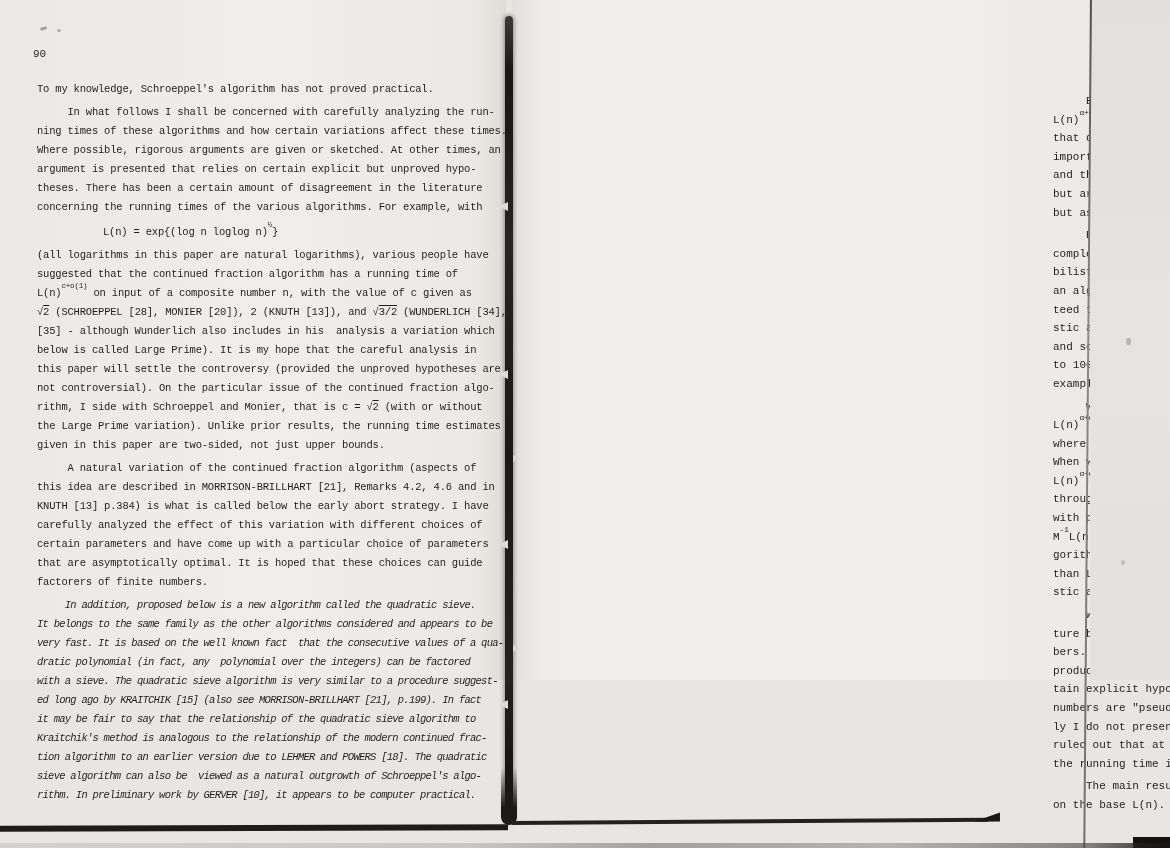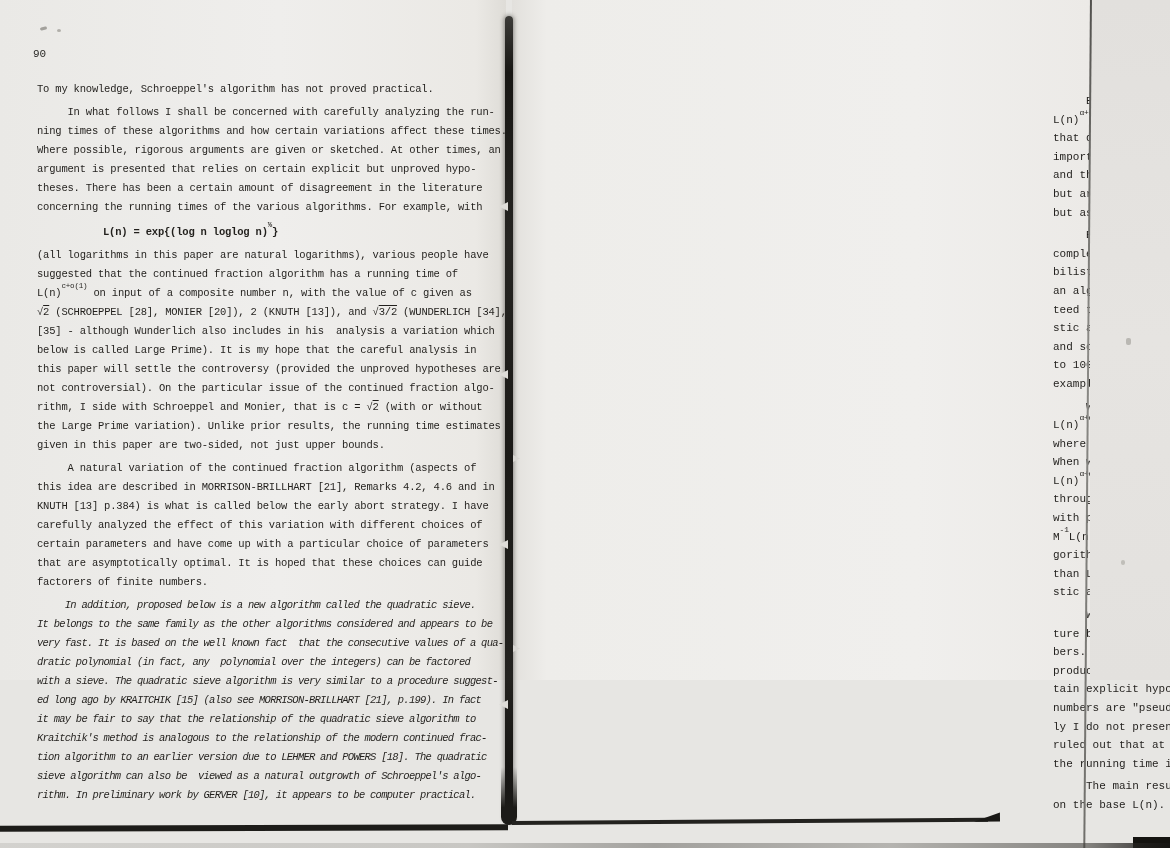--- a/index.html
+++ b/index.html
@@ -29,21 +29,21 @@
   .text-col-left{
     left:33px;top:76px;width:474px;
     font-size:10.5px;letter-spacing:-0.2px;line-height:19px;
   }
   .text-col-right{
     left:537px;top:88px;width:552px;
     font-size:11px;line-height:18.6px;
   }
   .block{margin:4px;}
   .block.tight .text-line{letter-spacing:-0.75px;font-style:italic;}
-  .block.equation{padding-left:70px;margin:6px 0 2px 0;font-weight:bold;}
+  .block.equation{padding-left:70px;margin:6px 0 2px 0;}
   .text-line{white-space:pre;}
   sup{font-size:0.72em;position:relative;top:-0.42em;line-height:0;letter-spacing:-0.2px;}
   .ovl{text-decoration:overline;}
 
   
   .spine{
     position:absolute;left:505px;top:16px;width:8px;height:806px;border-radius:4px;
     background:linear-gradient(to bottom,#3c3b38 0%,#181714 7%,#262522 28%,#1b1a17 55%,#242320 82%,#0f0e0c 100%);
     box-shadow:0 0 4px 1px rgba(70,67,62,0.55);
   }

